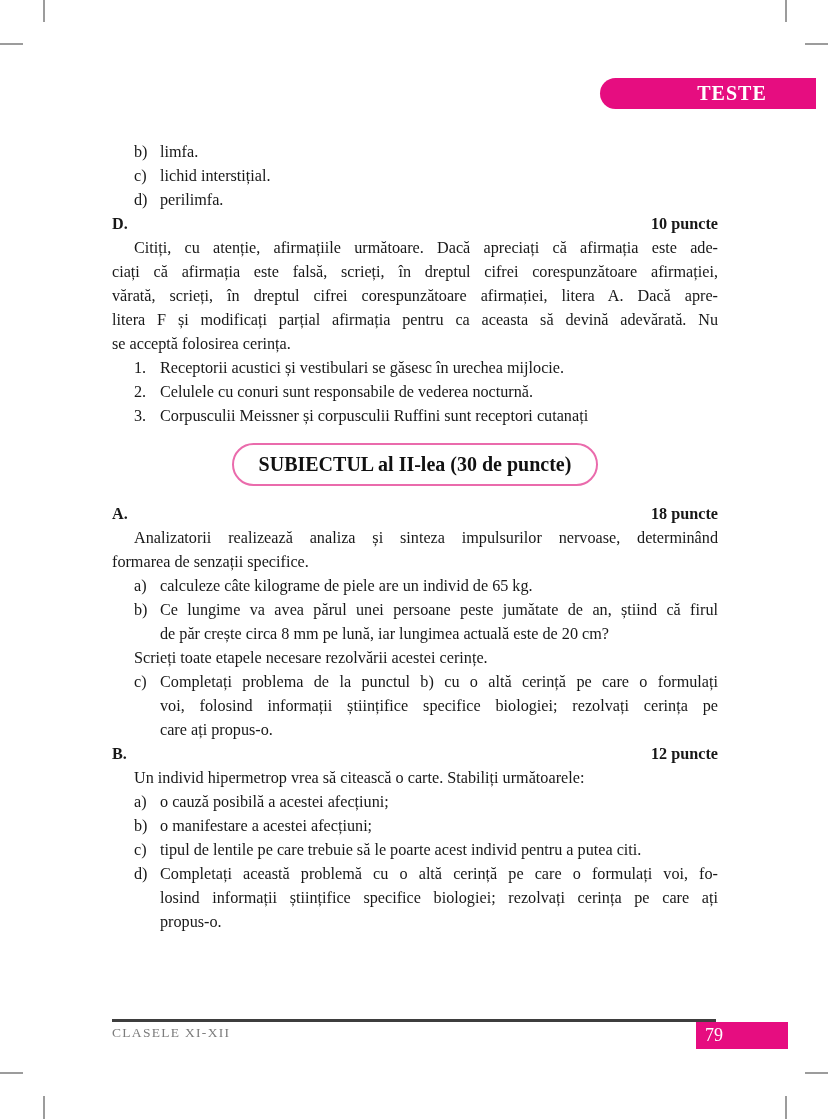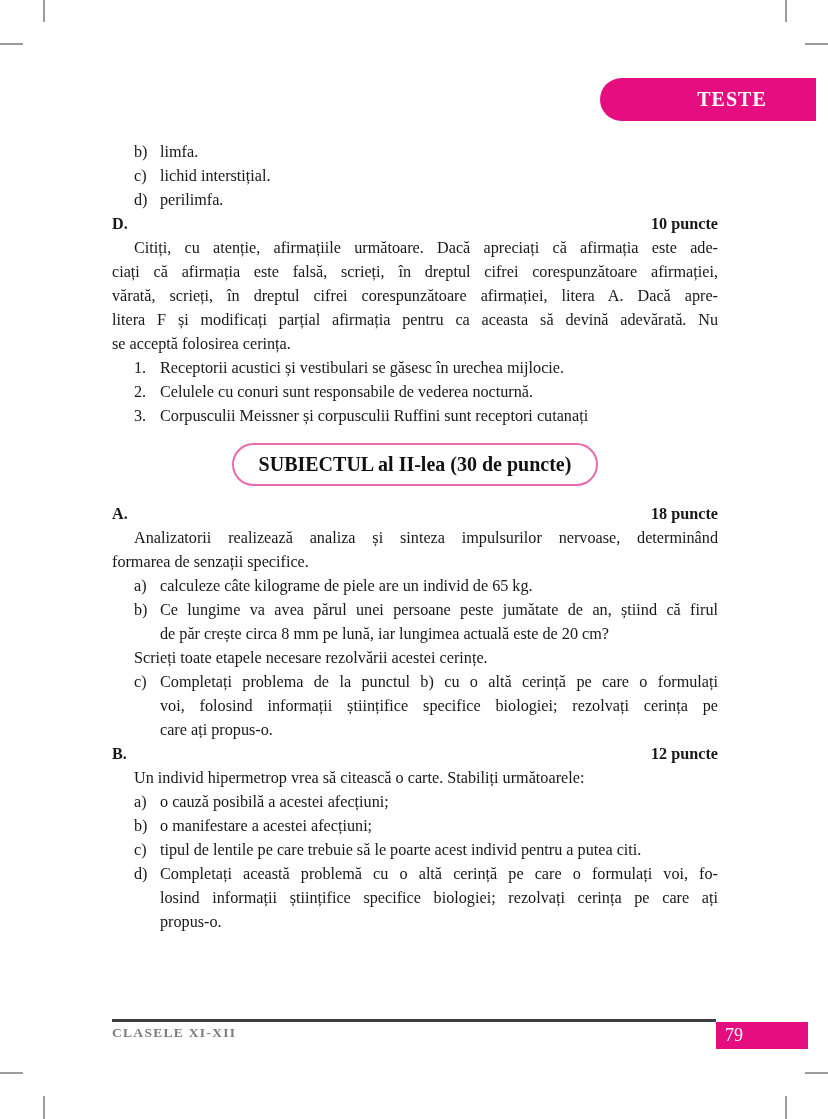--- a/index.html
+++ b/index.html
@@ -14,21 +14,21 @@
   .crop.tl-h { left:0; top:43px; width:23px; height:2px; }
   .crop.tr-v { left:785px; top:0; width:2px; height:22px; }
   .crop.tr-h { right:0; top:43px; width:23px; height:2px; }
   .crop.bl-h { left:0; top:1072px; width:23px; height:2px; }
   .crop.bl-v { left:43px; top:1096px; width:2px; height:23px; }
   .crop.br-h { right:0; top:1072px; width:23px; height:2px; }
   .crop.br-v { left:785px; top:1096px; width:2px; height:23px; }
 
   
   .teste-tab {
-    position:absolute; left:600px; top:78px; width:216px; height:43px;
+    position:absolute; left:600px; top:78px; width:216px; height:31px;
     background:var(--accent, #e60d80);
     border-radius:23px 0 0 23px;
     display:flex; align-items:center; justify-content:center; padding-left:48px;
   }
   .teste-tab span {
     color:#fff; font-weight:bold; font-size:20px; letter-spacing:1px;
   }
 
   
   .content {
@@ -51,24 +51,24 @@
     border:2.5px solid var(--box-border, #ea6bac);
     border-radius:22px; padding:6px 25px 7px 25px;
     font-weight:bold; font-size:20px; line-height:26px; color:#111;
     background:#fff;
   }
 
   
   .footer-rule { position:absolute; left:112px; top:1019px; width:604px; height:3px; background:#3e3e3e; }
   .footer-left {
     position:absolute; left:112px; top:1025px;
-    font-size:13.5px; font-weight:bold; letter-spacing:1.3px; color:#7c7c7c;
+    font-size:13.5px; font-weight:normal; letter-spacing:1.3px; color:#7c7c7c;
   }
   .page-number-box {
-    position:absolute; left:716px; top:1022px; width:92px; height:27px;
+    position:absolute; left:696px; top:1022px; width:92px; height:27px;
     background:var(--accent, #e60d80); display:flex; align-items:center; padding-left:9px;
   }
   .page-number-box span { color:#fff; font-size:18px; }
 </style>
 </head>
 <body>
 
 <div class="page">
 
   <div class="crop tl-v"></div>

